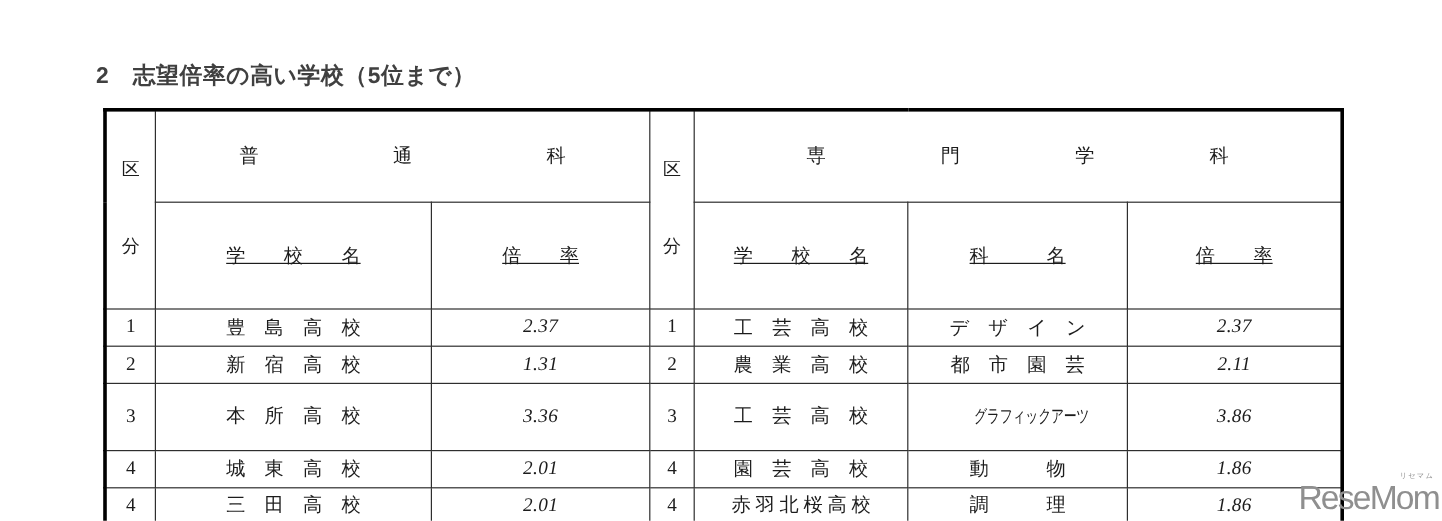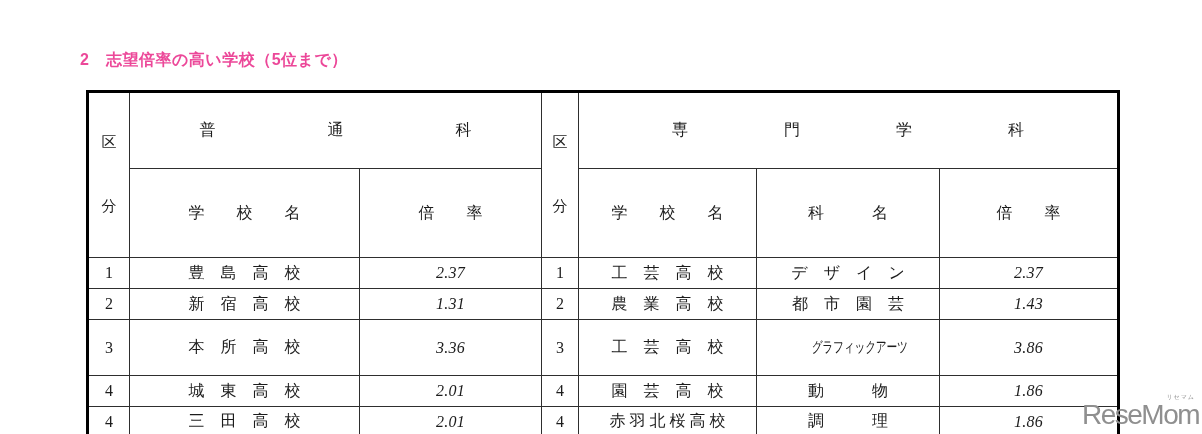--- a/index.html
+++ b/index.html
@@ -16,23 +16,23 @@
     color: #1c1c1c;
   }
 
   
   .page-title {
     position: absolute;
     left: 80px;
     top: 50px;
     font-family: "Liberation Sans", "DejaVu Sans", sans-serif;
     font-weight: 700;
-    font-size: 16px;
+    font-size: 19px;
     letter-spacing: 0.5px;
-    color: #ec4899;
+    color: #404040;
     white-space: pre;
   }
 
   
   table.ranking {
     position: absolute;
     left: 86px;
     top: 90px;
     border-collapse: collapse;
     table-layout: fixed;
@@ -41,21 +41,21 @@
   table.ranking td {
     border: 1px solid #2e2e2e;
     padding: 0;
     text-align: center;
     vertical-align: middle;
     font-size: 16px;
     white-space: pre;
     overflow: hidden;
   }
   tr.hrow1 { height: 27px; }
-  tr.hrow2 { height: 31px; }
+  tr.hrow2 { height: 31px; text-decoration: underline; }
   tr.drow  { height: 31px; }
 
   td.thickb { border-bottom: 3px solid #000000; }
   td.secl   { border-left: 2px solid #000000; }
 
   .corner-top    { display: block; height: 26px; line-height: 27px; font-size: 15px; }
   .corner-bottom { display: block; height: 30px; line-height: 30px; font-size: 15px; }
 
   td.rank  { font-size: 15px; }
   td.ratio { font-size: 15px; letter-spacing: 0.3px; font-style: italic; }
@@ -146,21 +146,21 @@
     <td class="ratio">2.37</td>
   </tr>
 
   <tr class="drow">
     <td class="rank">2</td>
     <td>新　宿　高　校</td>
     <td class="ratio">1.31</td>
     <td class="rank secl">2</td>
     <td>農　業　高　校</td>
     <td>都　市　園　芸</td>
-    <td class="ratio">1.43</td>
+    <td class="ratio">2.11</td>
   </tr>
 
   <tr class="drow">
     <td class="rank">3</td>
     <td>本　所　高　校</td>
     <td class="ratio">3.36</td>
     <td class="rank secl">3</td>
     <td>工　芸　高　校</td>
     <td>
       <span class="condensed">グラフィックアーツ</span>

